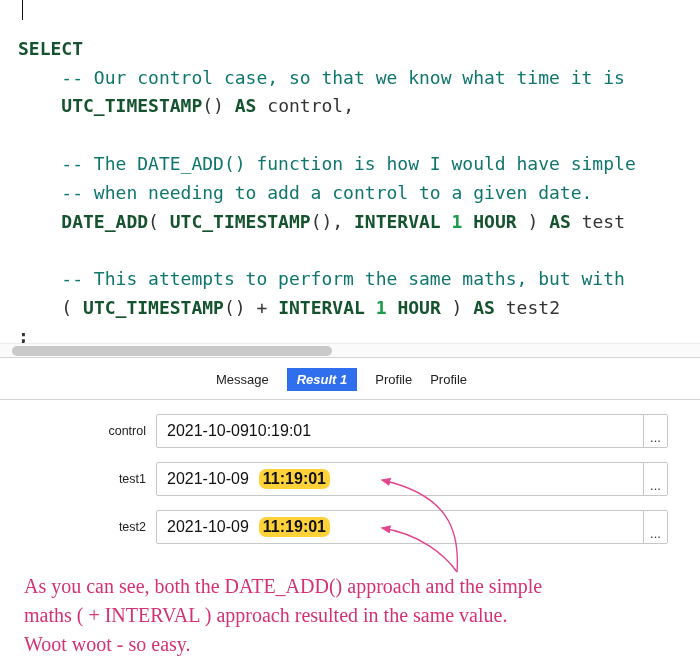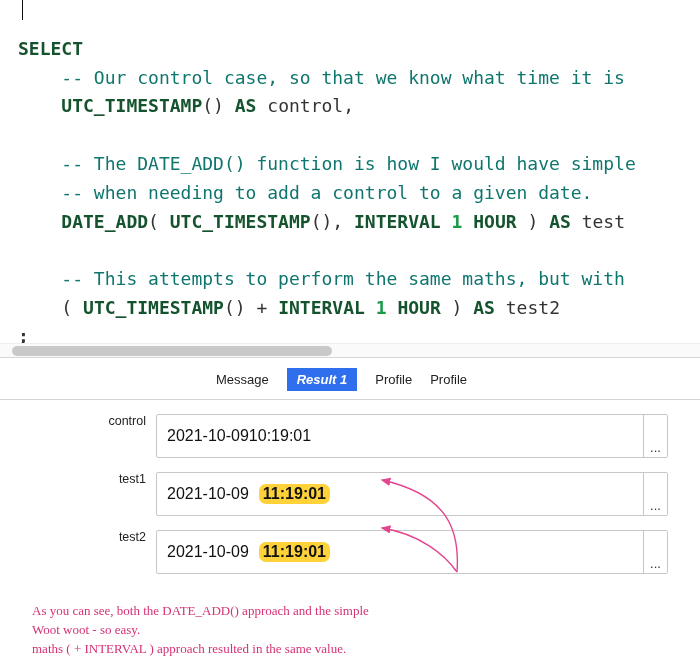--- a/index.html
+++ b/index.html
@@ -75,36 +75,37 @@
     font-weight: 600;
     font-style: italic;
   }
 
   .results {
     padding: 14px 32px 8px 32px;
     position: relative;
   }
   .row {
     display: flex;
+    align-items: center;
     margin-bottom: 14px;
   }
   .row-label {
     width: 124px;
     text-align: right;
     padding-right: 10px;
     font-size: 12.5px;
     color: #222;
   }
   .row-field {
     flex: 1;
     display: flex;
     align-items: stretch;
     border: 1px solid #c7c7c7;
     border-radius: 2px;
-    height: 44px;
+    height: 34px;
     background: #fff;
   }
   .row-value {
     flex: 1;
     padding: 6px 10px;
     font-size: 16px;
     color: #111;
     font-family: -apple-system, Helvetica, Arial, sans-serif;
     display: flex;
     align-items: center;
@@ -133,24 +134,23 @@
   .arrows {
     position: absolute;
     left: 0; top: 0;
     width: 100%; height: 200px;
     pointer-events: none;
   }
 
   .annotation {
     padding: 6px 24px 10px 24px;
     font-family: "Segoe Script", "Comic Sans MS", "Bradley Hand", cursive;
-    font-size: 13px;
+    font-size: 20px;
     line-height: 1.45;
     color: #d53175;
-    margin-left: 8px;
   }
 </style>
 </head>
 <body>
 
 <div class="editor"><span class="cursor"></span>
 <span class="kw">SELECT</span>
     <span class="cm">-- Our control case, so that we know what time it is</span>
     <span class="kw">UTC_TIMESTAMP</span><span class="plain">()</span> <span class="kw">AS</span> <span class="plain">control,</span>
 
@@ -220,15 +220,15 @@
 
     <path d="M 427 172 C 430 130, 418 95, 352 80" stroke="#e4458c" stroke-width="1.4" fill="none" marker-end="url(#ah)"></path>
 
     <path d="M 427 172 C 415 155, 390 134, 352 128" stroke="#e4458c" stroke-width="1.4" fill="none" marker-end="url(#ah)"></path>
   </svg>
 
 </div>
 
 <div class="annotation">
   <div>As you can see, both the DATE_ADD() approach and the simple</div>
+  <div>maths ( + INTERVAL ) approach resulted in the same value.</div>
   <div>Woot woot - so easy.</div>
-  <div>maths ( + INTERVAL ) approach resulted in the same value.</div>
 </div>
 
 </body></html>

